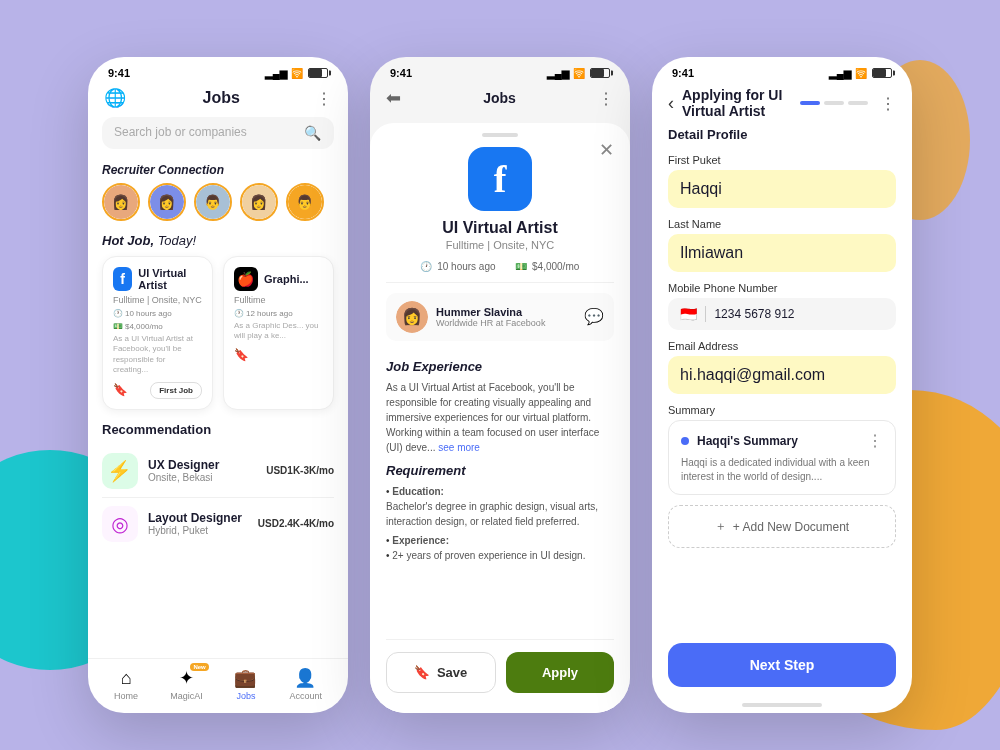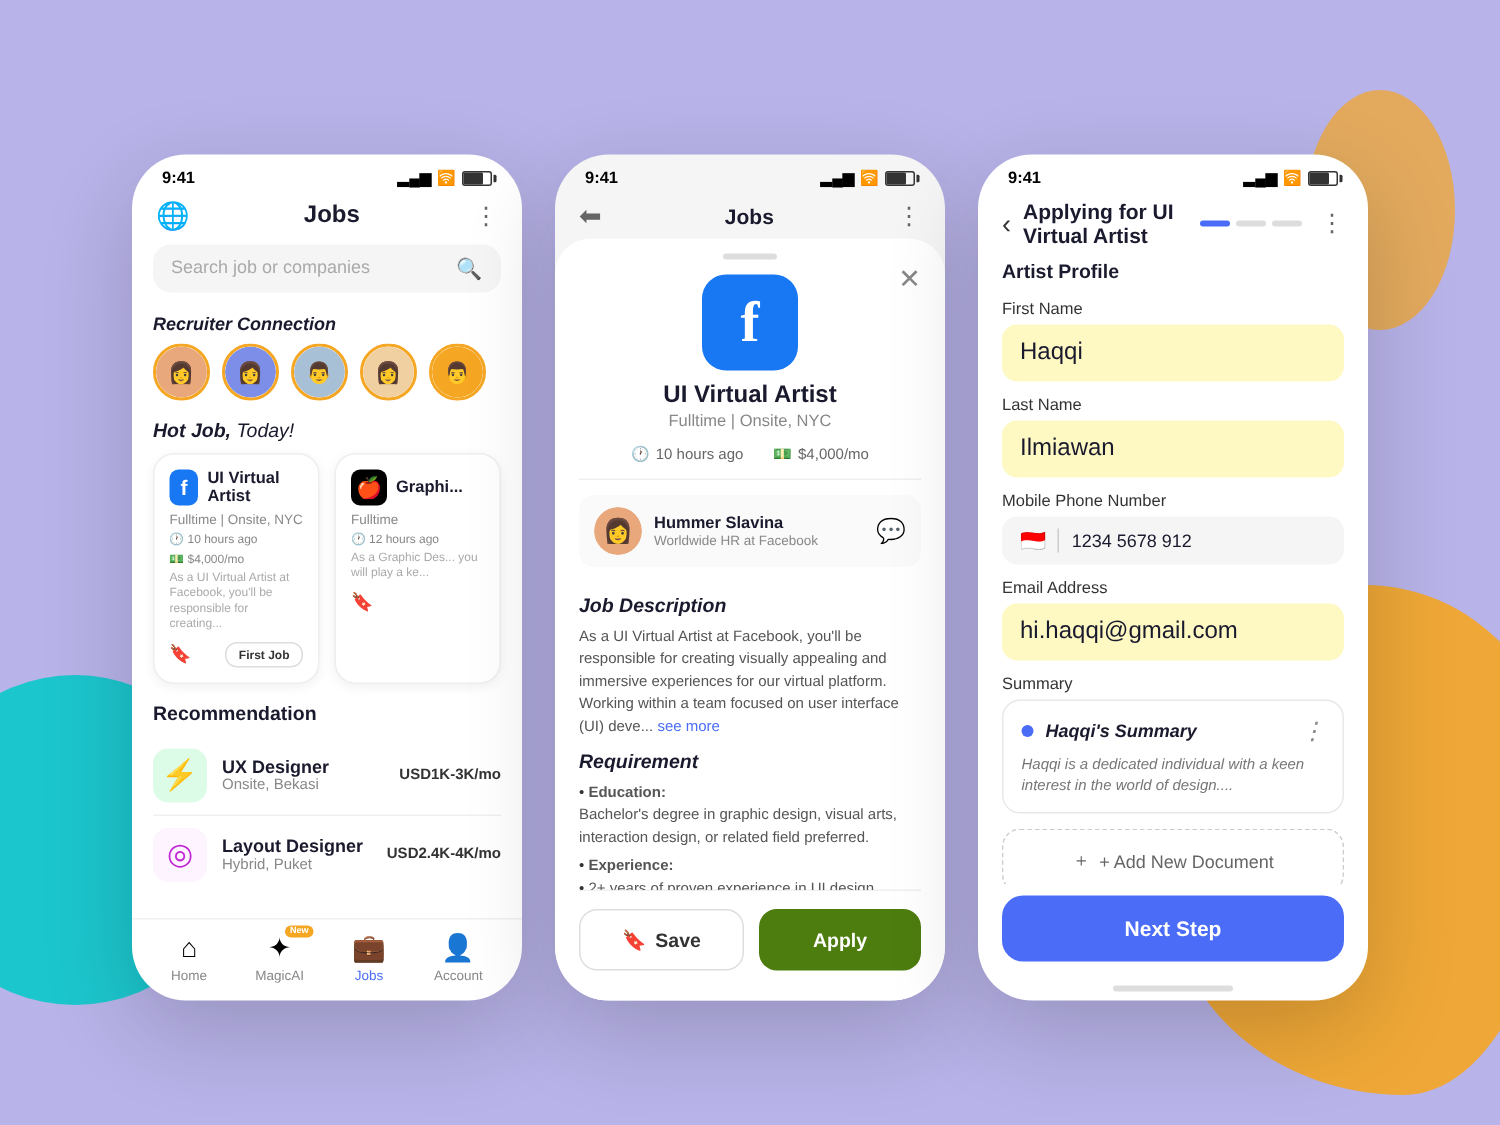--- a/index.html
+++ b/index.html
@@ -52,21 +52,21 @@
       gap: 22px;
       align-items: flex-start;
       position: relative;
       z-index: 10;
       margin-top: 20px;
     }
 
     
     .phone {
       width: 260px;
-      height: 564px;
+      height: 656px;
       background: #ffffff;
       border-radius: 36px;
       box-shadow: 0 20px 60px rgba(0,0,0,0.18);
       overflow: hidden;
       display: flex;
       flex-direction: column;
       position: relative;
     }
 
     
@@ -513,21 +513,20 @@
       outline: none;
       flex: 1;
     }
 
     .summary-card {
       background: #fff;
       border: 1px solid #e8e8e8;
       border-radius: 12px;
       padding: 10px 12px;
       margin-bottom: 10px;
-      font-style: italic;
     }
     .summary-header {
       display: flex;
       align-items: center;
       gap: 8px;
       margin-bottom: 6px;
     }
     .summary-dot {
       width: 8px;
       height: 8px;
@@ -766,21 +765,21 @@
           <div style="width:32px;height:32px;border-radius:50%;background:#e8a87c;display:flex;align-items:center;justify-content:center;font-size:16px;">👩</div>
         </div>
         <div>
           <div class="recruiter-name">Hummer Slavina</div>
           <div class="recruiter-role">Worldwide HR at Facebook</div>
         </div>
         <span class="chat-icon">💬</span>
       </div>
 
       <div class="modal-scroll">
-        <div class="section-title-modal">Job Description</div>
+        <div class="section-title-modal">Job Experience</div>
         <p class="modal-text">
           <span>As a UI Virtual Artist at Facebook, you'll be responsible for creating visually appealing and immersive experiences for our virtual platform. Working within a team focused on user interface (UI) deve...</span> <span class="see-more">see more</span>
         </p>
         <div class="section-title-modal">Requirement</div>
         <div class="req-item"><strong>Education:</strong></div>
         <p class="modal-text">Bachelor's degree in graphic design, visual arts, interaction design, or related field preferred.</p>
         <div class="req-item"><strong>Experience:</strong></div>
         <p class="modal-text req-item">2+ years of proven experience in UI design.</p>
 
       </div>
@@ -813,23 +812,23 @@
       <span class="phone3-title">Applying for UI Virtual Artist</span>
       <div class="step-indicators">
         <div class="step-dot active"></div>
         <div class="step-dot inactive"></div>
         <div class="step-dot inactive"></div>
       </div>
       <span class="three-dots" style="margin-left:4px;">⋮</span>
     </div>
 
     <div class="form-scroll">
-      <div class="form-section-title">Artist Profile</div>
+      <div class="form-section-title">Detail Profile</div>
       
-      <div class="form-label">First Name</div>
+      <div class="form-label">First Puket</div>
       <input class="form-input" type="text" value="Haqqi" style="">
       
       <div class="form-label">Last Name</div>
       <input class="form-input" type="text" value="Ilmiawan" style="">
       
       <div class="form-label">Mobile Phone Number</div>
       <div class="phone-input-row">
         <span class="flag-icon">🇮🇩</span>
         <div class="phone-divider"></div>
         <input class="phone-number-input" type="text" value="1234 5678 912" style="">

